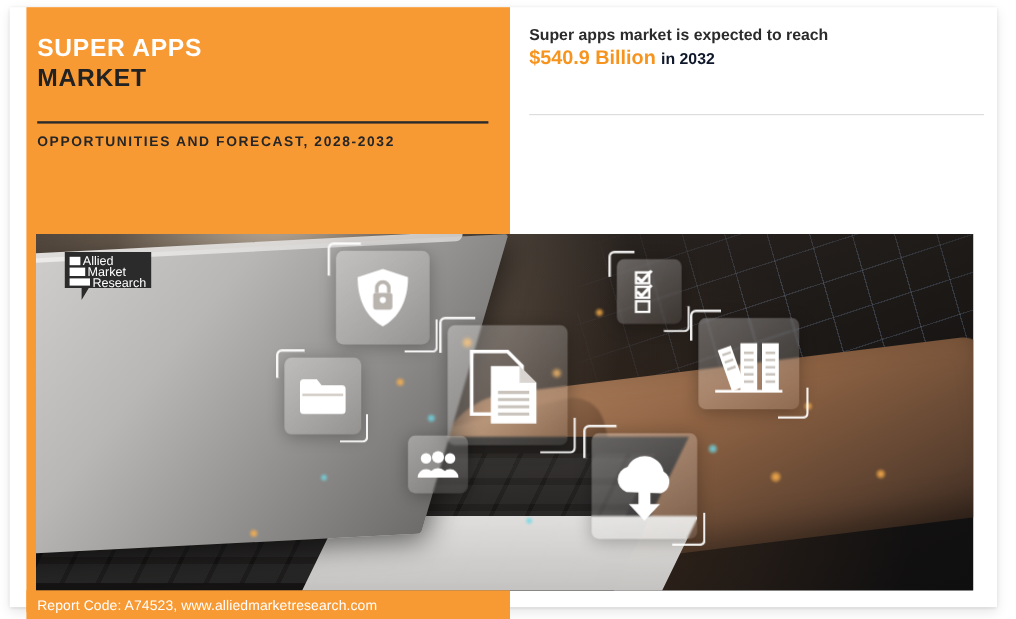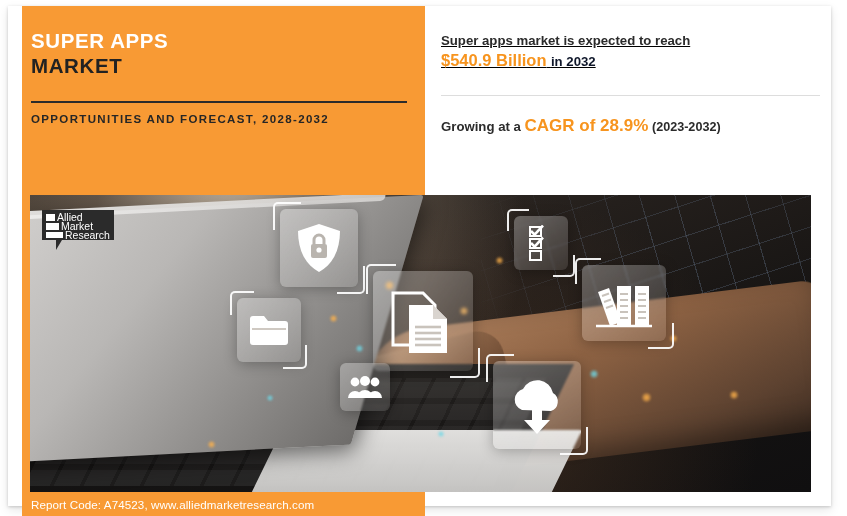--- a/index.html
+++ b/index.html
@@ -33,21 +33,21 @@
     position:absolute; left:9px; top:95px; width:376px; height:2px;
     background:#2b2b2b;
   }
   .subtitle {
     position:absolute; left:9px; top:105px; width:380px;
     font-size:11.5px; font-weight:bold; letter-spacing:1.35px;
     color:#262626; line-height:17px;
   }
 
   
-  .stats { position:absolute; left:441px; top:30px; width:380px;text-decoration:underline; }
+  .stats { position:absolute; left:441px; top:18px; width:380px; }
   .stat-head {
     font-size:13.2px; font-weight:bold; color:#2b2b2b; line-height:21px;
   }
   .stat-big { font-size:16.5px; font-weight:bold; color:#f7941e; }
   .stat-tail { font-size:13.2px; font-weight:bold; color:#0f172a; }
   .stats-rule {
     position:absolute; left:441px; top:95px; width:379px; height:1px;
     background:#dddddd;
   }
   .stat2 {
@@ -137,21 +137,21 @@
     box-shadow:0 2px 14px rgba(0,0,0,.28);
     backdrop-filter:blur(1px);
   }
   .bracket { position:absolute; border:2.2px solid rgba(255,255,255,.92); }
   .bracket.tl { border-right:none; border-bottom:none; border-radius:5px 0 0 0; }
   .bracket.br { border-left:none; border-top:none; border-radius:0 0 5px 0; }
   .glyph { position:absolute; inset:0; display:flex; align-items:center; justify-content:center; }
   .wht { fill:#ffffff; }
 
   
-  .logo { position:absolute; left:10px; top:14px; width:86px; height:44px; }
+  .logo { position:absolute; left:22px; top:14px; width:86px; height:44px; }
 
   
   .footer-band {
     position:absolute; left:22px; top:492px; width:403px; height:24px;
     background:#f89a34;
   }
   .report-code {
     position:absolute; left:31px; top:498px;
     font-size:11.6px; color:#ffffff; letter-spacing:.1px; white-space:nowrap;
   }
@@ -172,25 +172,20 @@
   </div>
 
   <div class="stats">
     <div class="stat-head">Super apps market is expected to reach</div>
     <div>
       <span class="stat-big">$540.9 Billion</span>
       <span class="stat-tail">in 2032</span>
     </div>
   </div>
   <div class="stats-rule"></div>
-  <div class="stat2">
-    <span>Growing at a</span>
-    <span class="cagr">CAGR of 28.9%</span>
-    <span class="yrs">(2023-2032)</span>
-  </div>
 
   <div class="photo">
     <div class="bg-dark"></div>
     <div class="mesh"></div>
 
     <div class="arm"></div>
     <div class="fingers"></div>
 
     <div class="keyboard"></div>
     <div class="key-rows"></div>

